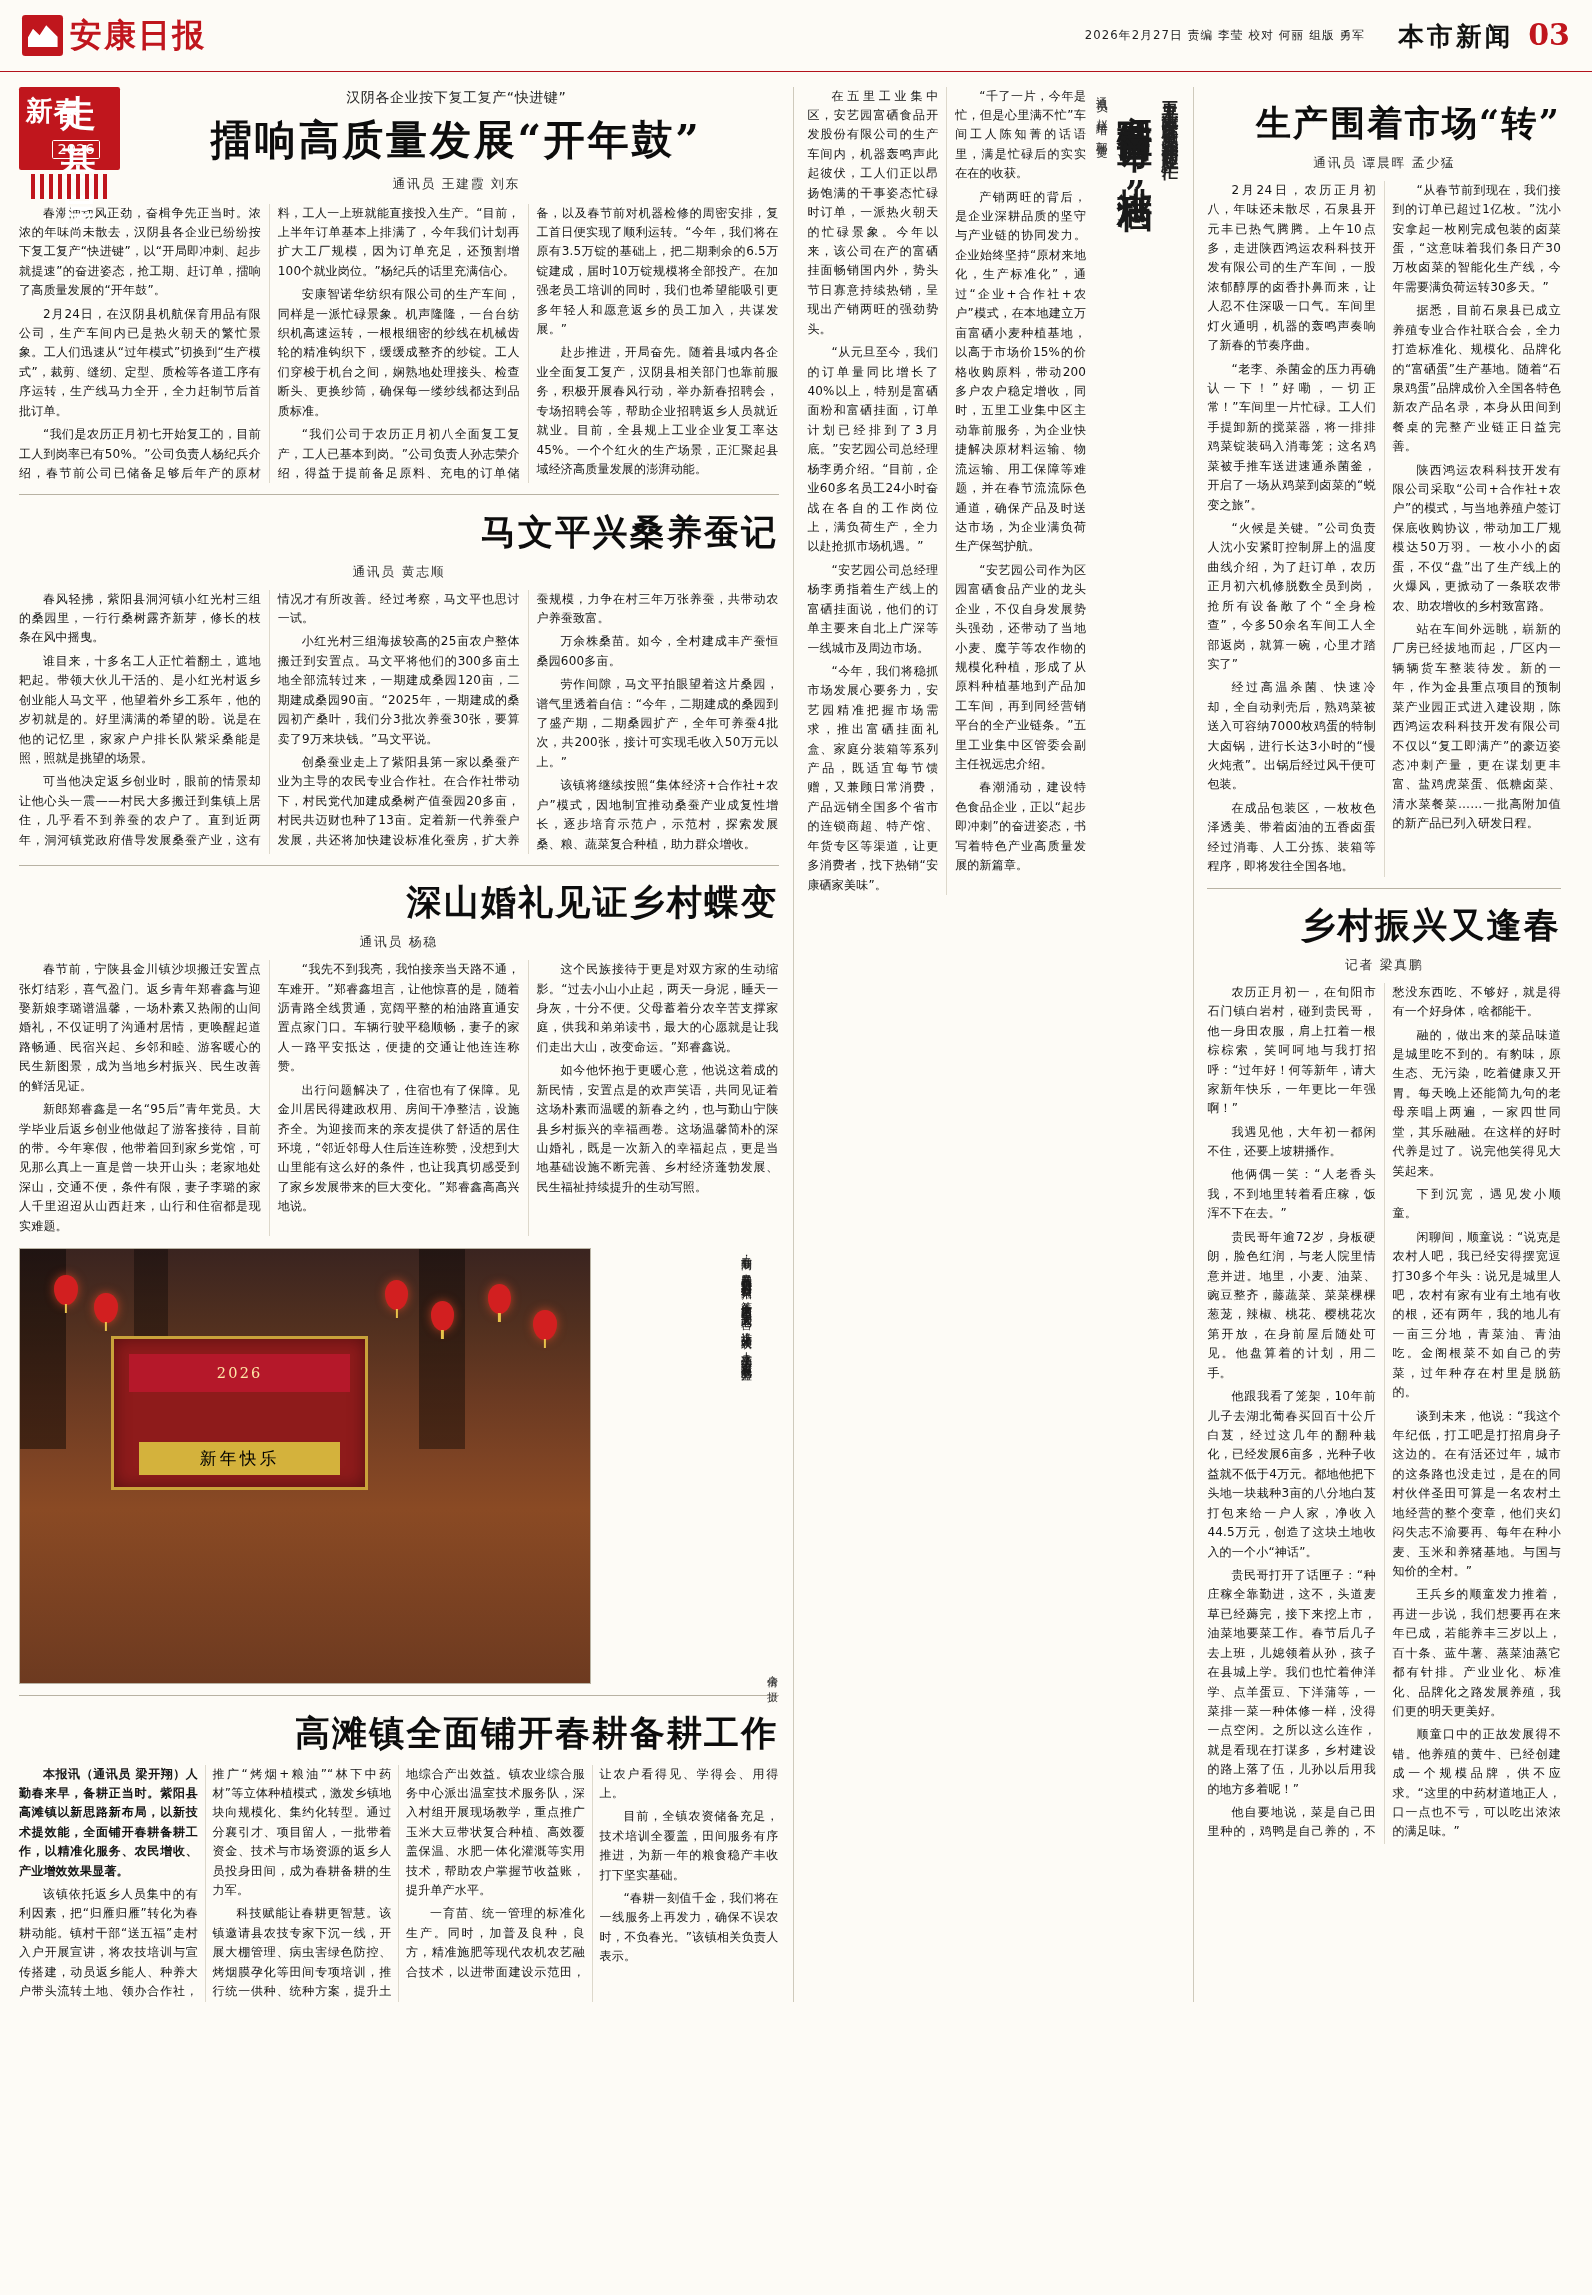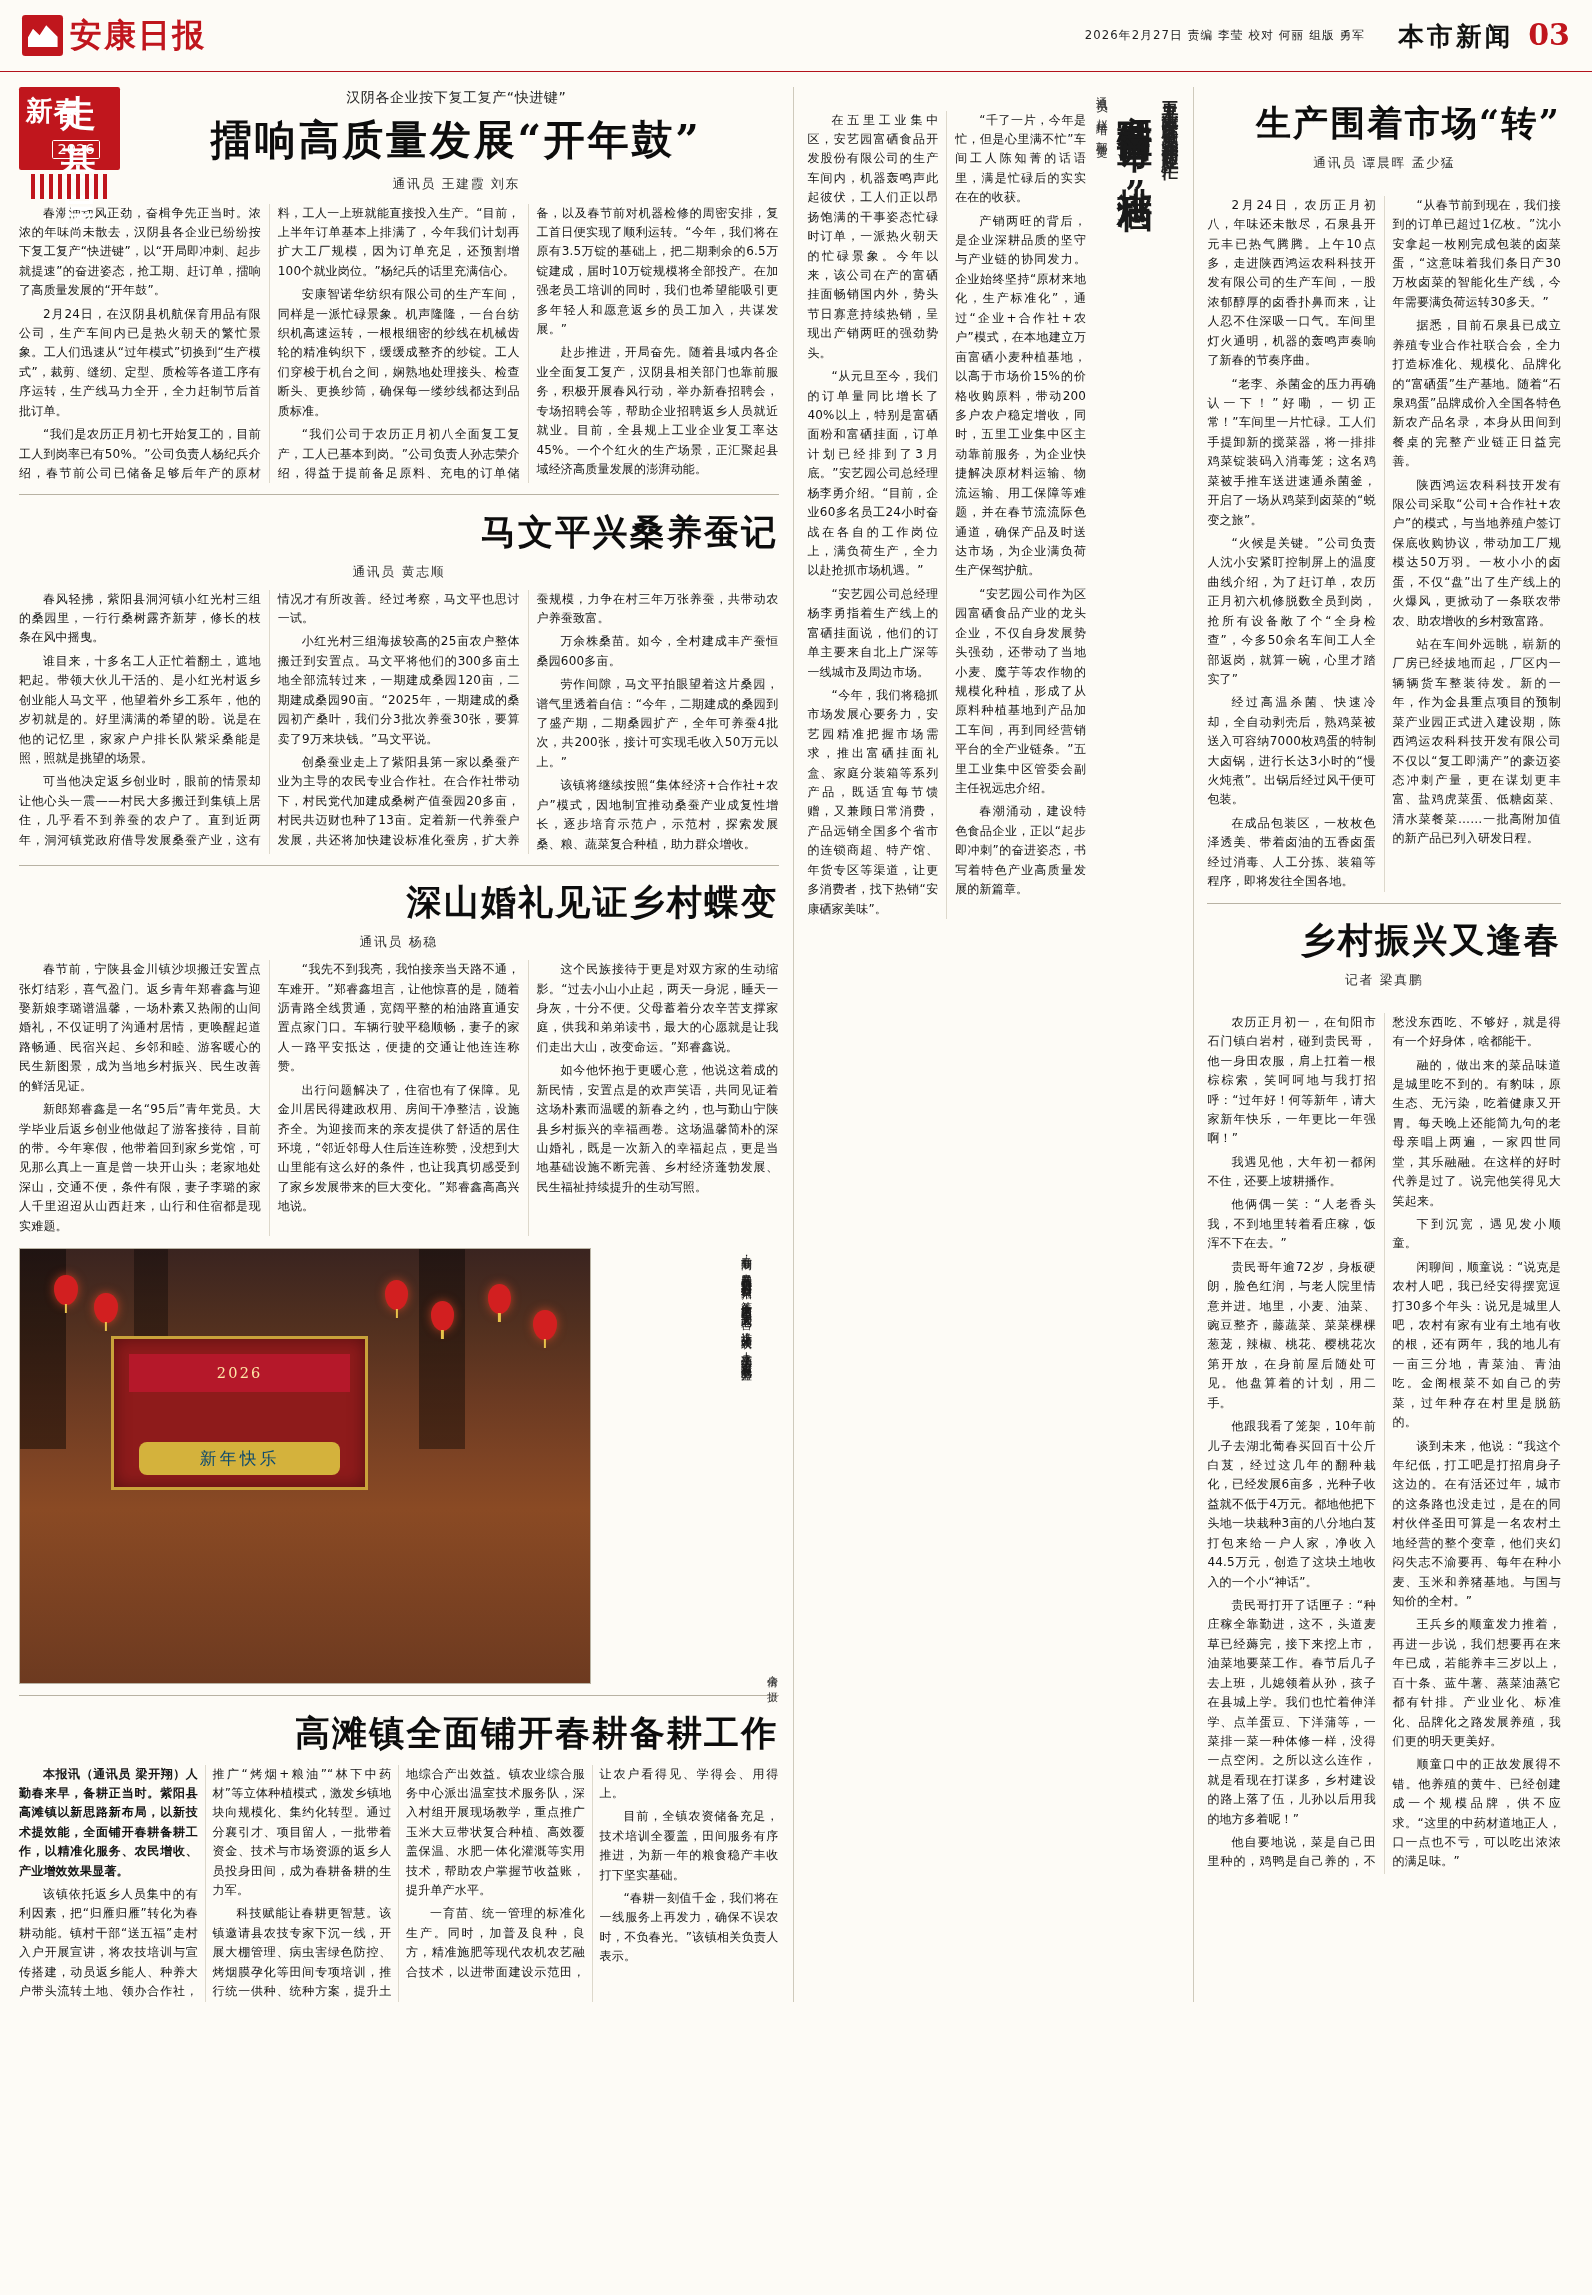--- a/index.html
+++ b/index.html
@@ -26,21 +26,21 @@
 
   
   .kicker{font-size:14px;line-height:1.5;letter-spacing:0.6px;color:#222;text-align:center;margin:0 0 5.6px 0;}
   h1.head{font-family:"DejaVu Serif","Liberation Serif",serif;font-size:41px;font-weight:bold;letter-spacing:2.8px;text-align:center;margin:3.3px 0 7.8px 0;color:#0d0d0d;}
   h2.head2{font-family:"DejaVu Serif","Liberation Serif",serif;font-size:35px;font-weight:bold;letter-spacing:2.2px;text-align:right;margin:13.4px 0 7.8px 0;color:#0d0d0d;}
   .byline{text-align:center;font-size:12.8px;letter-spacing:1.7px;color:#333;margin-bottom:9px;}
   .rule-d{border:0;border-top:1.1px solid #b8b2a3;margin:11px 0;}
 
   
   .tcols-3{column-count:3;column-gap:16.7px;column-rule:0.6px solid #ddd8cb;}
-  .tcols-2{column-count:2;column-gap:16.7px;column-rule:0.6px solid #ddd8cb;margin-top:24px;}
+  .tcols-2{column-count:2;column-gap:16.7px;column-rule:0.6px solid #ddd8cb;}
   .tcols-4{column-count:4;column-gap:14.5px;column-rule:0.6px solid #ddd8cb;}
   p.body{font-size:12px;line-height:1.62;text-align:justify;margin:0 0 3.9px 0;text-indent:2em;letter-spacing:0.2px;color:#141414;}
   p.body.lead{text-indent:2em;}
   .tag{font-weight:bold;}
 
   
   .vert-wrap{display:flex;flex-direction:row-reverse;gap:7.8px;align-items:flex-start;height:auto;}
   .vtitle{writing-mode:vertical-rl;text-orientation:upright;font-family:"DejaVu Serif","Liberation Serif",serif;font-weight:bold;letter-spacing:4.5px;line-height:1.15;}
   .vtitle.main{font-size:35px;}
   .vtitle.sub{font-size:16.7px;letter-spacing:3.3px;color:#222;}
@@ -56,21 +56,21 @@
   .seal .fringe{position:absolute;left:12.2px;top:87px;width:78px;height:25.6px;background:repeating-linear-gradient(90deg,#c0161d 0 4.5px,transparent 4.5px 9px);}
 
   
   .photo-block{margin-top:12.2px;display:flex;gap:9px;align-items:stretch;}
   .photo{position:relative;width:640px;height:434px;border:0.6px solid #b9b3a4;overflow:hidden;background:#2b1b16;}
   .ph-sky{position:absolute;inset:0;background:linear-gradient(180deg,#3a2420 0%,#52301f 18%,#6b3a22 34%,#7d4324 48%,#8a4a24 60%,#6d3a20 100%);}
   .ph-bldg{position:absolute;top:0;left:0;width:100%;height:46%;background:
      linear-gradient(90deg,rgba(0,0,0,.45) 0 8%,rgba(0,0,0,0) 8% 20%,rgba(0,0,0,.35) 20% 26%,rgba(0,0,0,0) 26% 70%,rgba(0,0,0,.4) 70% 78%,rgba(0,0,0,0) 78% 100%);}
   .ph-stage{position:absolute;left:16%;top:20%;width:44%;height:34%;background:#8e1b1b;border:3.3px solid #c9a23a;box-shadow:0 0 16.7px rgba(0,0,0,.4) inset;}
   .ph-stage .sign{position:absolute;left:6%;top:10%;width:88%;height:26%;background:#b5182a;color:#ffe9a8;font-family:"DejaVu Serif","Liberation Serif",serif;font-size:14.5px;display:flex;align-items:center;justify-content:center;letter-spacing:2.2px;}
-  .ph-stage .banner{position:absolute;left:10%;bottom:8%;width:80%;height:22%;background:#d4b23c;color:#0c4a6e;font-family:"DejaVu Serif","Liberation Serif",serif;font-size:16.7px;display:flex;align-items:center;justify-content:center;letter-spacing:3.3px;border-radius:8px;}
+  .ph-stage .banner{position:absolute;left:10%;bottom:8%;width:80%;height:22%;background:#d4b23c;color:#000000;font-family:"DejaVu Serif","Liberation Serif",serif;font-size:16.7px;display:flex;align-items:center;justify-content:center;letter-spacing:3.3px;}
   .ph-crowd{position:absolute;left:0;bottom:0;width:100%;height:50%;
      background:
       radial-gradient(circle at 6% 90%, #e0a22a 0 12.2px, transparent 12.8px),
       radial-gradient(circle at 14% 84%, #b8452a 0 11px, transparent 11.7px),
       radial-gradient(circle at 22% 92%, #d89a33 0 13.4px, transparent 14px),
       radial-gradient(circle at 30% 86%, #7a3a28 0 12.2px, transparent 12.8px),
       radial-gradient(circle at 38% 94%, #c4762c 0 13.4px, transparent 14px),
       radial-gradient(circle at 46% 88%, #96402a 0 12.2px, transparent 12.8px),
       radial-gradient(circle at 54% 95%, #dba martin 0 0, transparent 0),
       radial-gradient(circle at 58% 90%, #cf8b2f 0 12.8px, transparent 13.4px),

